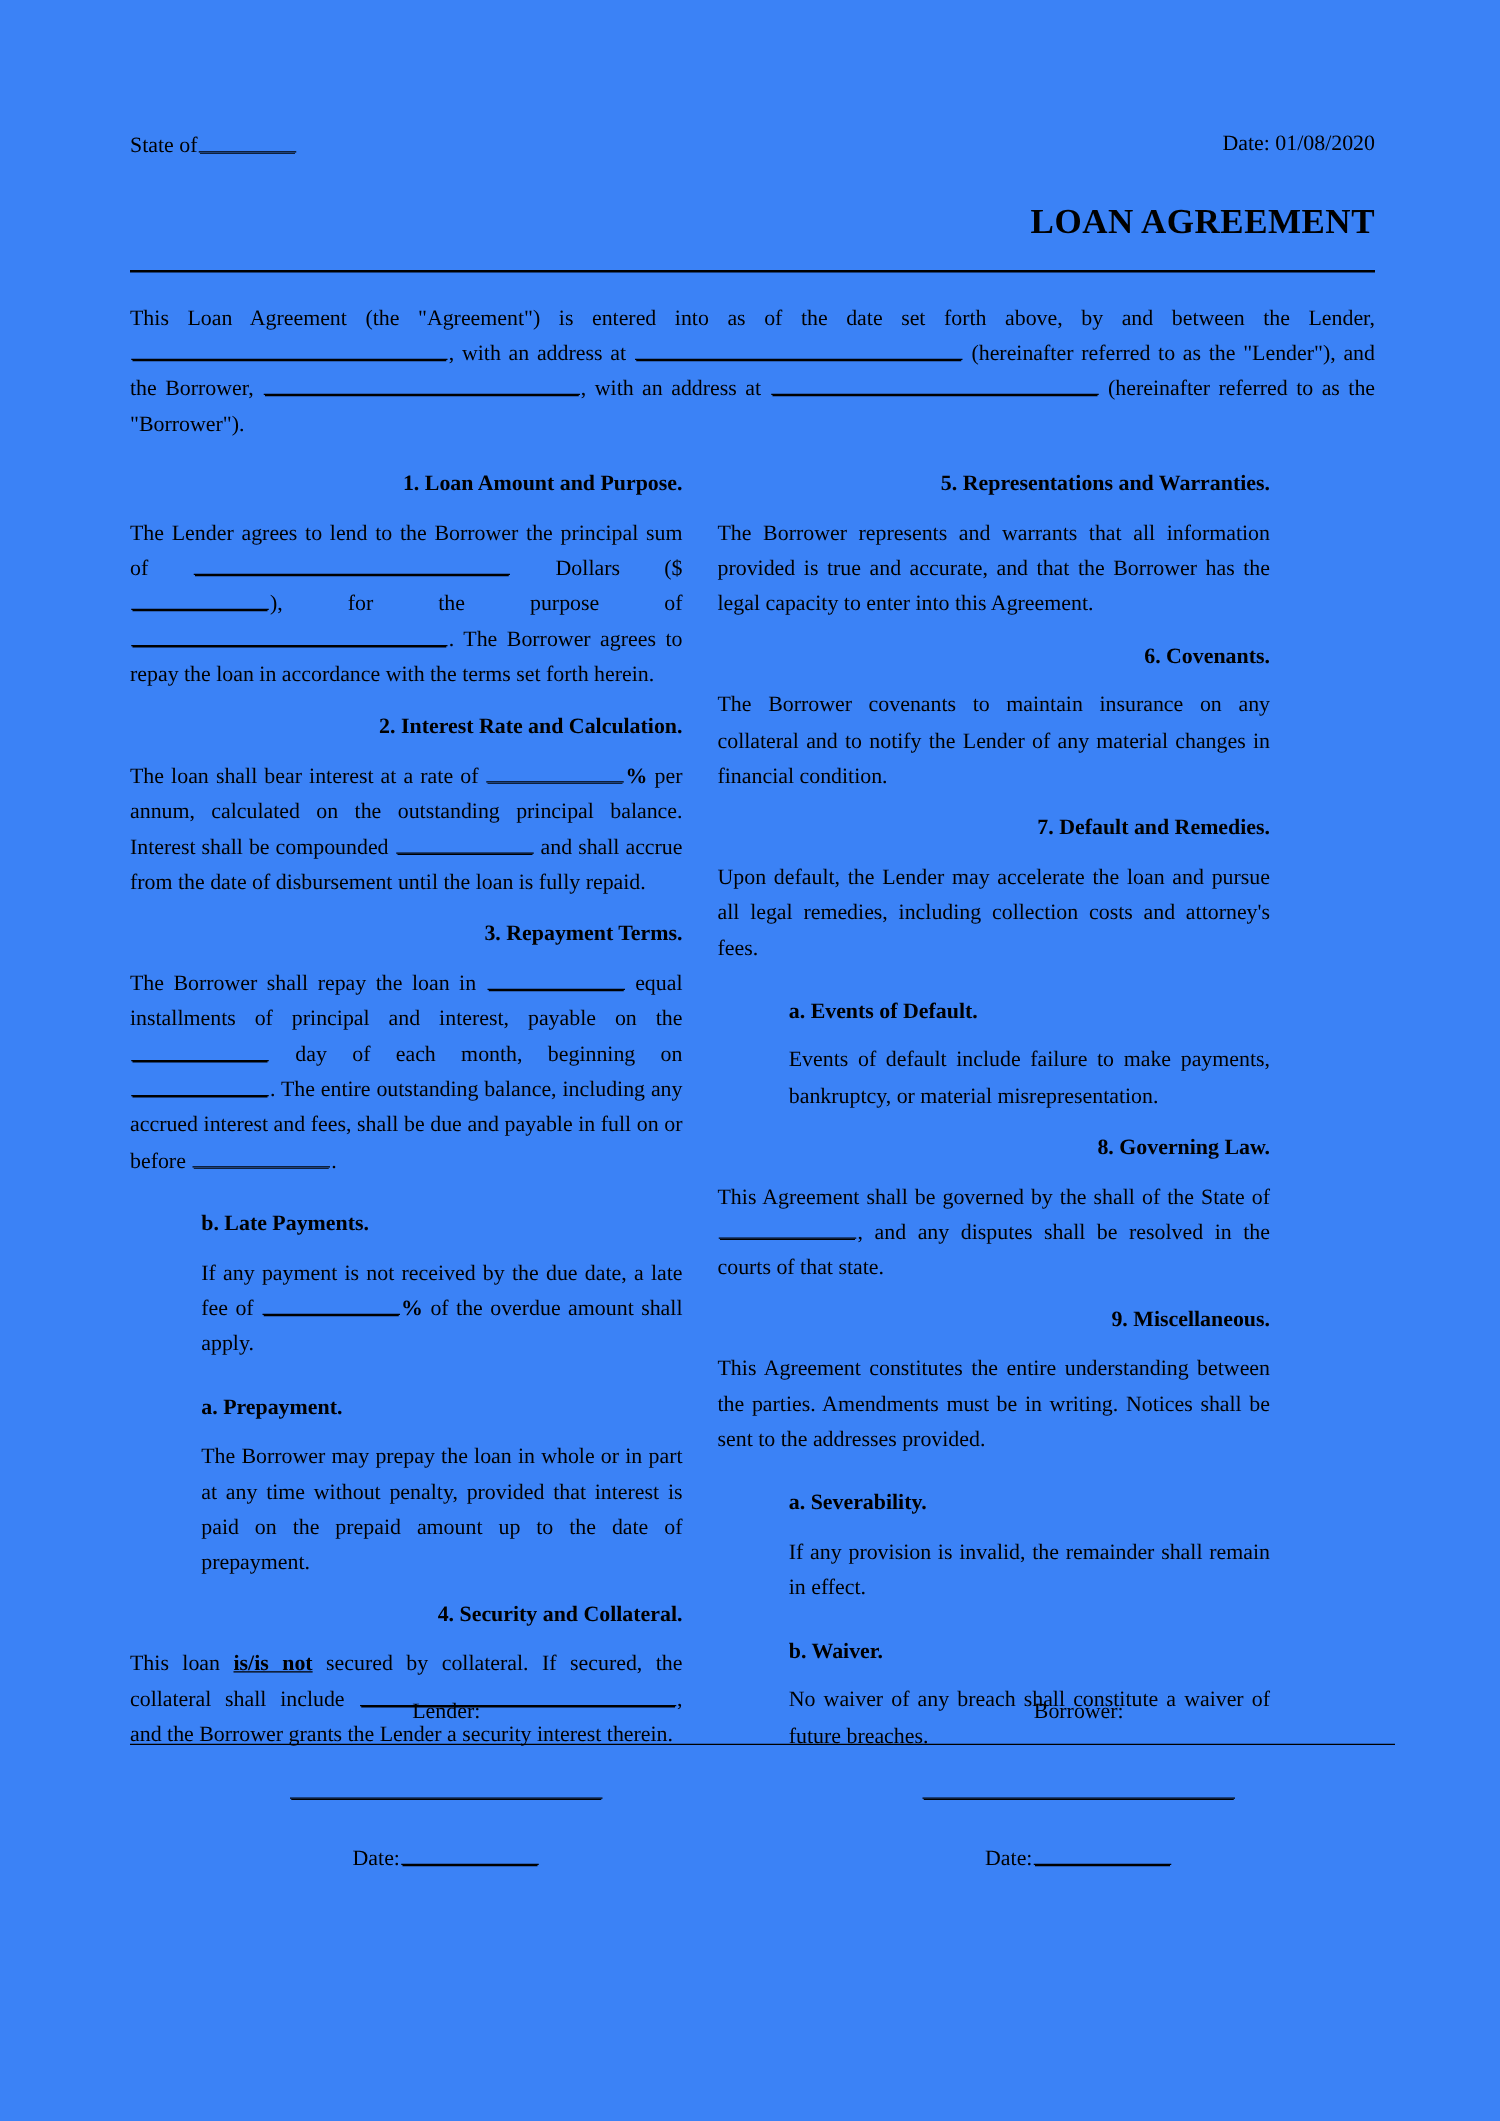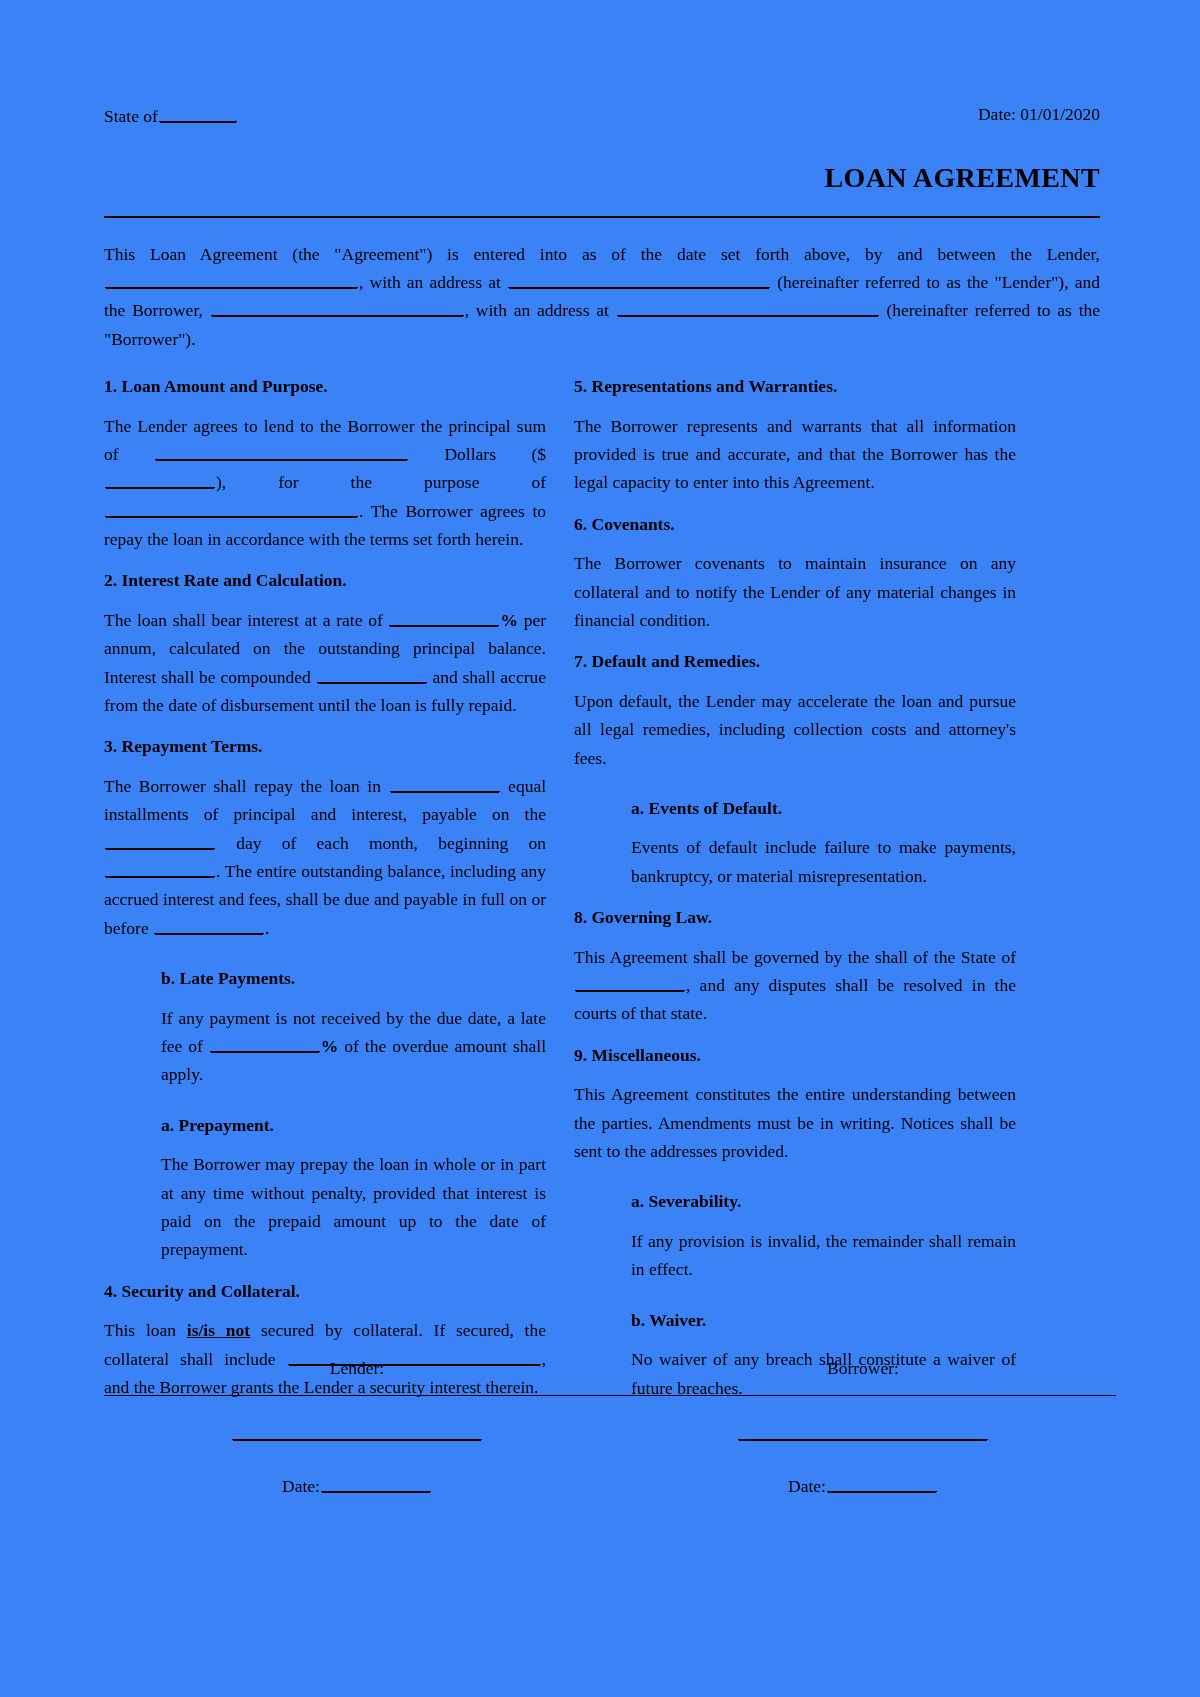--- a/index.html
+++ b/index.html
@@ -74,20 +74,21 @@
     margin-top: 22px;
   }
   .col { width: 442px; }
 
   h3.sec-head {
     font-size: 17.5px;
     font-weight: bold;
     margin: 0 0 0 0;
     padding: 0;
     line-height: 1.35;
+    text-align: right;
   }
   .block { margin-bottom: 16px; }
   .block:last-child { margin-bottom: 0; }
 
   p.body {
     font-size: 17.5px;
     line-height: 1.62;
     text-align: justify;
     margin: 13px 0 0 0;
   }
@@ -156,21 +157,21 @@
 <body>
 
 <div class="page">
 
   <div class="doc-header">
     <div class="hdr-left">
       <span>State of</span><span class="blank w-state"></span>
     </div>
     <div class="hdr-right">
       <span>Date:</span>
-      <span>01/01/2020</span>
+      <span>01/08/2020</span>
     </div>
   </div>
 
   <div class="doc-title">LOAN AGREEMENT</div>
   <hr class="title-rule">
 
   <p class="intro">
     <span>This Loan Agreement (the "Agreement") is entered into as of the date set forth above, by and between the Lender,</span>
     <span class="blank w-xl"></span><span>, with an address at</span>
     <span class="blank w-xxl"></span>

